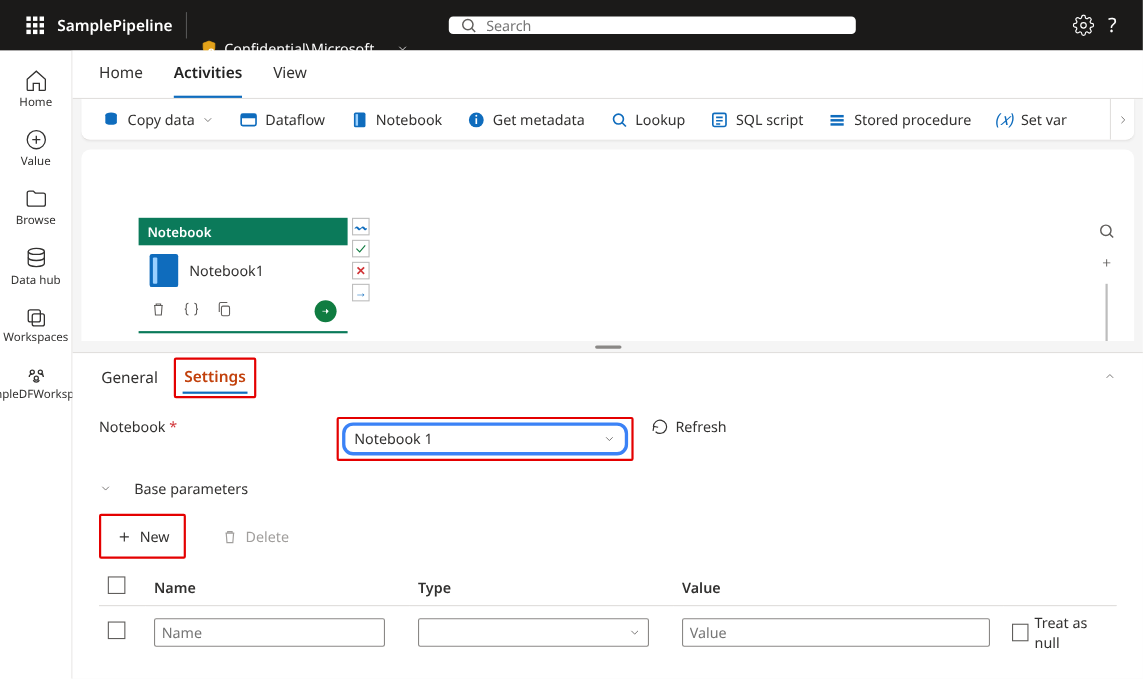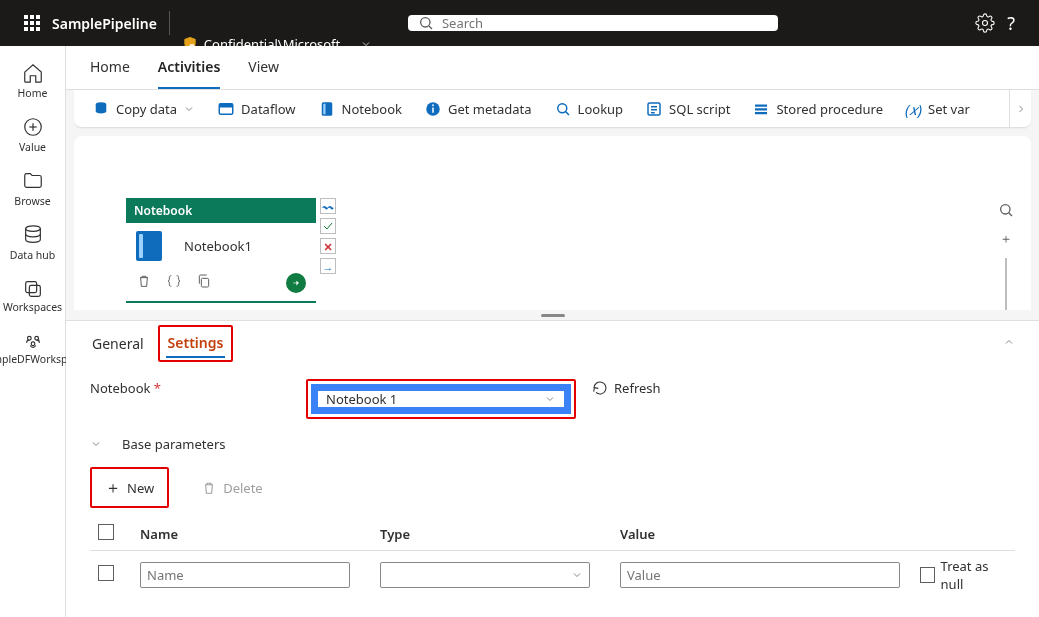--- a/index.html
+++ b/index.html
@@ -30,21 +30,21 @@
   .page-tab{font-size:14px;color:#323130;cursor:pointer;height:100%;display:flex;align-items:center;border-bottom:2px solid transparent;}
   .page-tab.active{border-bottom-color:#0f6cbd;font-weight:600;color:#242424;}
   .ribbon{height:38px;background:#fff;display:flex;align-items:center;gap:22px;padding:0 18px;border-bottom:1px solid #e1dfdd;border-radius:0 0 8px 8px;margin:0 8px 0 8px;box-shadow:0 1px 2px rgba(0,0,0,.04);overflow:hidden;position:relative;}
   .ribbon-item{display:flex;align-items:center;gap:6px;font-size:13px;cursor:pointer;white-space:nowrap;}
   .ribbon-item svg{width:18px;height:18px;}
   .ribbon-scroll{position:absolute;right:0;top:0;bottom:0;width:22px;display:flex;align-items:center;justify-content:center;background:#fff;border-left:1px solid #e1dfdd;cursor:pointer;}
   .canvas{flex:1;position:relative;background:#fff;margin:8px 8px 0 8px;border-radius:8px 8px 0 0;overflow:hidden;}
   
   .node{position:absolute;left:52px;top:62px;width:190px;border-bottom:2px solid #0b7a5a;}
   .node-head{background:#0b7a5a;color:#fff;font-size:12px;font-weight:600;padding:4px 8px;}
-  .node-body{display:flex;align-items:center;gap:22px;padding:8px 10px;}
+  .node-body{display:flex;align-items:center;gap:10px;padding:8px 10px;}
   .nb-icon{width:26px;height:30px;background:#0f6cbd;border-radius:2px;position:relative;}
   .nb-icon::before{content:"";position:absolute;left:3px;top:3px;bottom:3px;width:4px;background:#9bd1ff;border-radius:1px;}
   .node-tools{display:flex;gap:14px;padding:4px 10px 8px;}
   .node-tools svg{width:16px;height:16px;stroke:#605e5c;fill:none;stroke-width:1.5;cursor:pointer;}
   .node-run{width:20px;height:20px;background:#107c41;border-radius:50%;display:flex;align-items:center;justify-content:center;margin-left:auto;cursor:pointer;}
   .node-run svg{stroke:#fff;fill:#fff;width:10px;height:10px;}
   .node-side{position:absolute;left:246px;top:62px;display:flex;flex-direction:column;gap:4px;}
   .ns-box{width:16px;height:16px;border:1px solid #bdbdbd;display:flex;align-items:center;justify-content:center;font-size:11px;}
   .ns-wave{color:#0f6cbd;}
   .ns-check{width:12px;height:12px;stroke:#107c41;stroke-width:2;fill:none;}
@@ -60,21 +60,21 @@
   .panel{background:#fff;border-top:1px solid #e1dfdd;padding:0 24px 18px;display:flex;flex-direction:column;}
   .panel-tabs{display:flex;align-items:center;gap:12px;height:44px;}
   .panel-tab{font-size:14px;cursor:pointer;padding:4px 2px;}
   .panel-tab.active{border-bottom:2px solid #0f6cbd;color:#c2410c;font-weight:600;}
   .panel-collapse{margin-left:auto;cursor:pointer;}
   .hl{border:2px solid #e40000;border-radius:2px;padding:2px 6px;}
   .hl-tight{border:2px solid #e40000;border-radius:2px;}
   .row{display:flex;align-items:flex-start;gap:16px;margin-top:14px;}
   .lbl{width:200px;font-size:13px;}
   .req{color:#d13438;}
-  .select{width:260px;height:30px;border:7px solid #3b82f6;border-radius:0;display:flex;align-items:center;justify-content:space-between;padding:0 8px;font-size:13px;cursor:pointer;background:#fff;}
+  .select{width:260px;height:30px;border:3px solid #3b82f6;border-radius:10px;display:flex;align-items:center;justify-content:space-between;padding:0 8px;font-size:13px;cursor:pointer;background:#fff;}
   .refresh{display:flex;align-items:center;gap:6px;font-size:13px;cursor:pointer;}
   .section-head{margin-top:16px;display:flex;align-items:center;gap:20px;cursor:pointer;font-size:13px;}
   .param-actions{margin-top:14px;display:flex;align-items:center;gap:24px;}
   .btn-ghost{display:flex;align-items:center;gap:6px;font-size:13px;cursor:pointer;padding:4px 8px;}
   .disabled{color:#a19f9d;}
   .grid{margin-top:10px;border-collapse:collapse;width:100%;}
   .grid th,.grid td{text-align:left;font-size:13px;font-weight:400;padding:6px 8px;}
   .grid thead th{color:#323130;font-weight:600;}
   .grid thead tr{border-bottom:1px solid #e1dfdd;}
   .chk{width:16px;height:16px;border:1px solid #605e5c;background:#fff;display:inline-block;cursor:pointer;}

